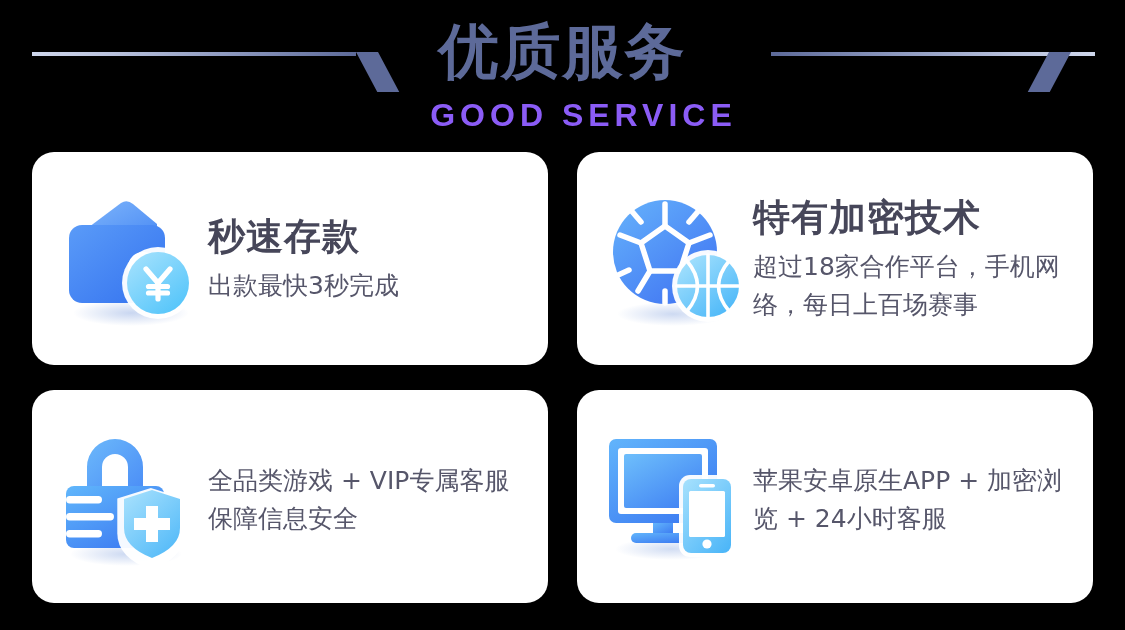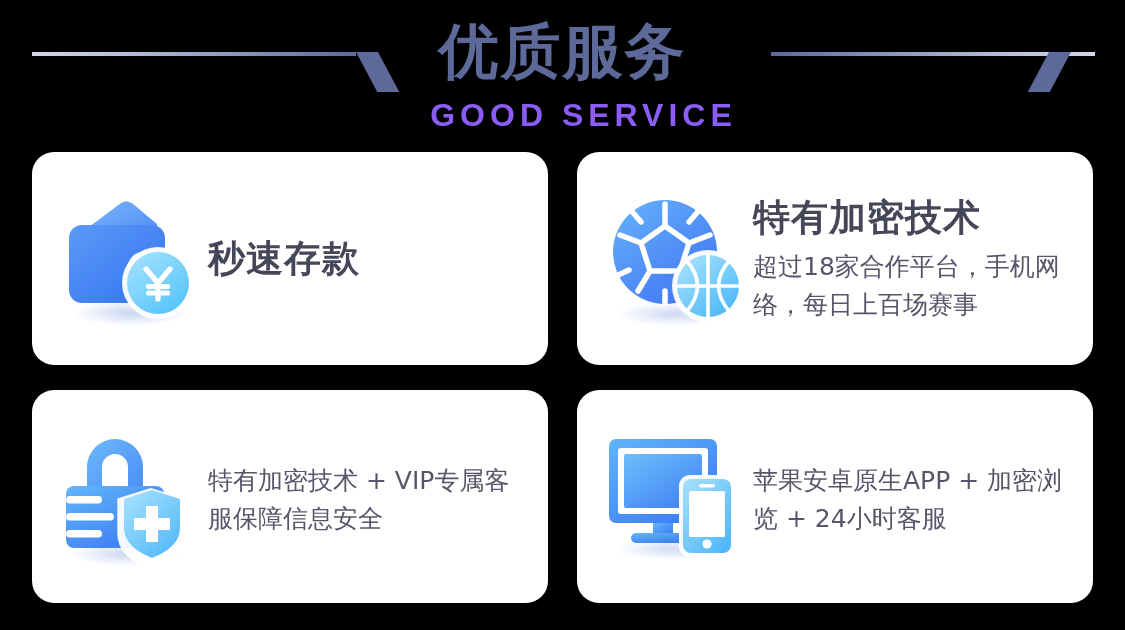--- a/index.html
+++ b/index.html
@@ -123,20 +123,21 @@
             <path d="M85 78 L97 92"></path>
               <path d="M109 78 L97 92"></path>
             <path d="M97 92 L97 108"></path>
             <path d="M87.5 95.5 L106.5 95.5"></path>
               <path d="M87.5 102 L106.5 102"></path>
           </g>
         </svg>
       </div>
       <div class="card-text">
         <div class="card-title">秒速存款</div>
+        <div class="card-sub">出款最快3秒完成</div>
       </div>
     </div>
 
     <div class="card">
       <div class="card-icon">
         <svg width="140" height="138" viewBox="0 0 140 138">
           <defs>
             <linearGradient id="bg1" x1="0.1" y1="0" x2="0.9" y2="1">
               <stop offset="0%" stop-color="#64b0fb"></stop>
                 <stop offset="100%" stop-color="#3f72f2"></stop>
@@ -209,21 +210,21 @@
             <rect x="6" y="70" width="36" height="7.5" rx="3.7"></rect>
             <rect x="6" y="87" width="48" height="7.5" rx="3.7"></rect>
             <rect x="6" y="104" width="36" height="7.5" rx="3.7"></rect>
           </g>
           <path d="M92 60 L124 70 L124 103 Q124 126 92 138 Q60 126 60 103 L60 70 Z" fill="#ffffff" opacity="0.95" transform="translate(-1.5,-3) scale(1.05) translate(-4,2)"></path>
           <path d="M92 64 L120 73 L120 102 Q120 121 92 132 Q64 121 64 102 L64 73 Z" fill="url(#lg3)"></path>
           <path d="M86 80 L98 80 L98 92 L110 92 L110 104 L98 104 L98 116 L86 116 L86 104 L74 104 L74 92 L86 92 Z" fill="#ffffff"></path>
         </svg>
       </div>
       <div class="card-text">
-        <div class="card-sub">特有加密技术 + VIP专属客服保障信息安全</div>
+        <div class="card-sub">全品类游戏 + VIP专属客服保障信息安全</div>
       </div>
     </div>
 
     <div class="card">
       <div class="card-icon">
         <svg width="140" height="128" viewBox="0 0 140 128">
           <defs>
             <linearGradient id="mg1" x1="0.1" y1="0" x2="0.9" y2="1">
               <stop offset="0%" stop-color="#60b2fb"></stop>
                 <stop offset="100%" stop-color="#3a78f1"></stop>

